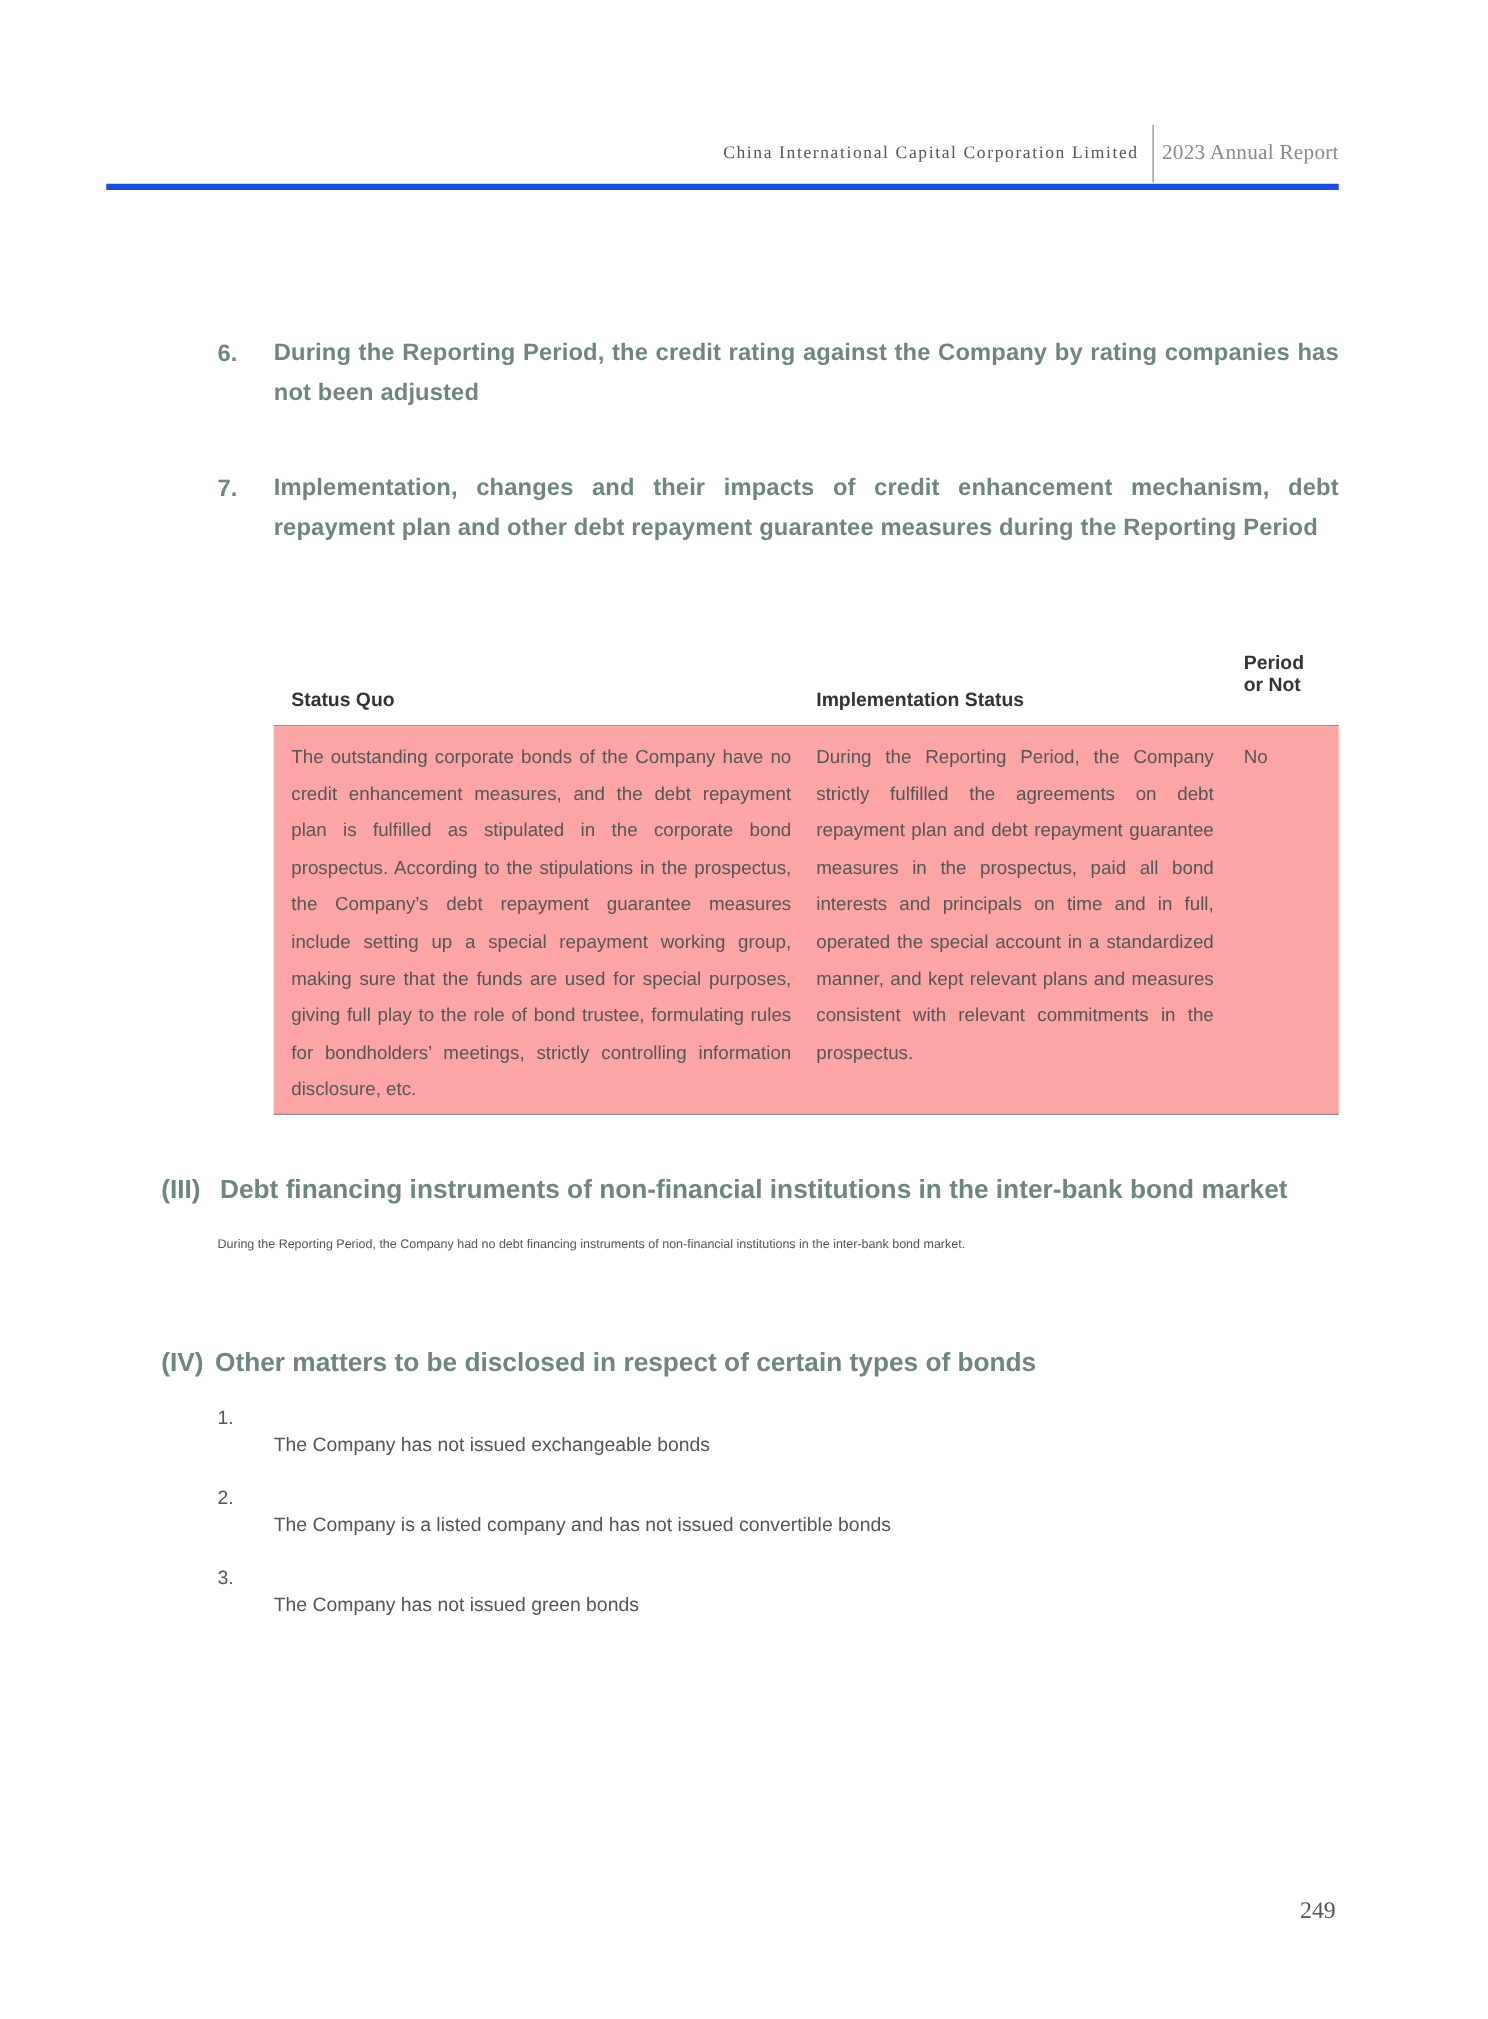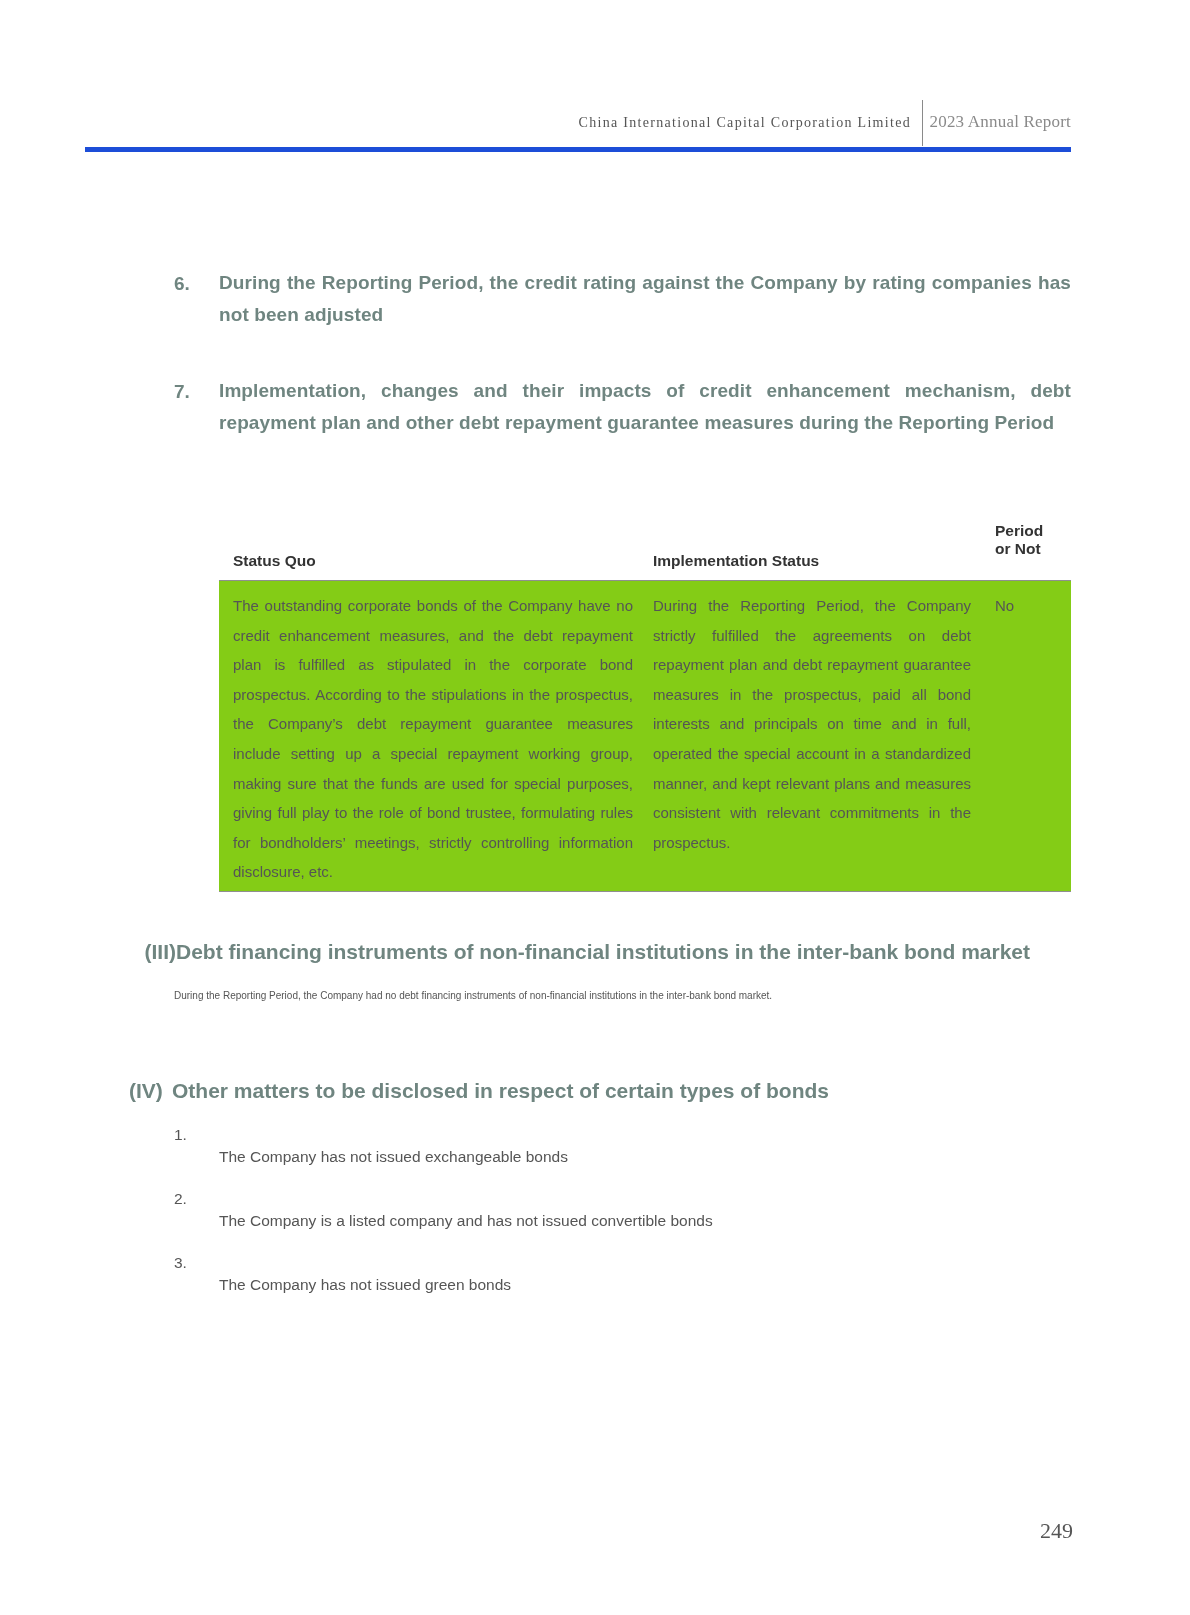--- a/index.html
+++ b/index.html
@@ -9,31 +9,31 @@
     .header .company { position: absolute; right: 160px; top: 15px; font-family: "Liberation Serif", serif; font-size: 14px; letter-spacing: 1.3px; color: #555; white-space: nowrap; }
     .header .sep { position: absolute; right: 148px; top: 0; width: 1px; height: 46px; background: #8a8a8a; }
     .header .report { position: absolute; right: 0; top: 12px; font-family: "Liberation Serif", serif; font-size: 17px; color: #8a8a8a; white-space: nowrap; letter-spacing: 0.2px; margin-left: 16px; }
 
     .hnum { position: absolute; left: 174px; font-weight: bold; font-size: 19px; color: #6f8580; }
     .htext { position: absolute; left: 219px; width: 852px; font-weight: bold; font-size: 19px; line-height: 32px; color: #6f8580; text-align: justify; text-align-last: left; letter-spacing: 0.1px; }
 
     .table-wrap { position: absolute; left: 219px; top: 518px; width: 852px; }
     .thead { position: relative; height: 62px; border-bottom: 1px solid #8f8f8f; }
     .th { position: absolute; font-weight: bold; font-size: 15.5px; line-height: 30px; color: #333; }
-    .tbody { position: relative; height: 310px; background: #84cc16; border-bottom: 1px solid #8f8f8f; }
+    .tbody { position: relative; height: 310px; background: #fca5a5; border-bottom: 1px solid #8f8f8f; }
     .td { position: absolute; top: 10px; font-size: 15px; line-height: 29.6px; color: #555; text-align: justify; text-align-last: left; }
 
     .sec-title { position: absolute; left: 129px; font-weight: bold; font-size: 21px; color: #6f8580; white-space: nowrap; }
     .sec-title .roman { display: inline-block; }
     .para { position: absolute; left: 174px; width: 897px; font-size: 10px; line-height: 31px; color: #555; text-align: justify; text-align-last: left; }
 
     .li-num { position: absolute; left: 174px; font-size: 15.5px; color: #555; }
     .li-text { position: absolute; left: 219px; font-size: 15.5px; color: #555; white-space: nowrap; margin-top: 22px; }
 
-    .page-num { position: absolute; left: 1040px; top: 1518px; font-family: "Liberation Serif", serif; font-size: 22px; color: #555; }
+    .page-num { position: absolute; left: 1040px; top: 1518px; font-family: "Liberation Serif", serif; font-size: 19px; color: #555; }
   </style>
 </head>
 <body>
 
 <div class="header">
   <span class="company">China International Capital Corporation Limited</span>
   <span class="sep"></span>
   <span class="report">2023 Annual Report</span>
 </div>
 
@@ -51,21 +51,21 @@
     <span class="th" style="left:776px; top:16px;">or Not</span>
   </div>
   <div class="tbody">
     <div class="td" style="left:14px; width:400px;">The outstanding corporate bonds of the Company have no credit enhancement measures, and the debt repayment plan is fulfilled as stipulated in the corporate bond prospectus. According to the stipulations in the prospectus, the Company’s debt repayment guarantee measures include setting up a special repayment working group, making sure that the funds are used for special purposes, giving full play to the role of bond trustee, formulating rules for bondholders’ meetings, strictly controlling information disclosure, etc.</div>
     <div class="td" style="left:434px; width:318px;">During the Reporting Period, the Company strictly fulfilled the agreements on debt repayment plan and debt repayment guarantee measures in the prospectus, paid all bond interests and principals on time and in full, operated the special account in a standardized manner, and kept relevant plans and measures consistent with relevant commitments in the prospectus.</div>
     <div class="td" style="left:776px; width:70px;">No</div>
   </div>
 </div>
 
 <div class="sec-title" style="top:940px;">
-  <span class="roman" style="width:47px;text-align:right;">(III)</span><span>Debt financing instruments of non-financial institutions in the inter-bank bond market</span>
+  <span class="roman" style="width:47px;">(III)</span><span>Debt financing instruments of non-financial institutions in the inter-bank bond market</span>
 </div>
 <div class="para" style="top:980px;">During the Reporting Period, the Company had no debt financing instruments of non-financial institutions in the inter-bank bond market.</div>
 
 <div class="sec-title" style="top:1079px;">
   <span class="roman" style="width:43px;">(IV)</span><span>Other matters to be disclosed in respect of certain types of bonds</span>
 </div>
 
 <span class="li-num" style="top:1126px;">1.</span>
 <span class="li-text" style="top:1126px;">The Company has not issued exchangeable bonds</span>
 

